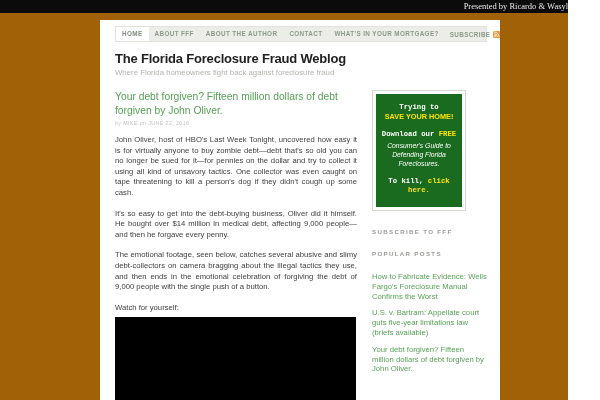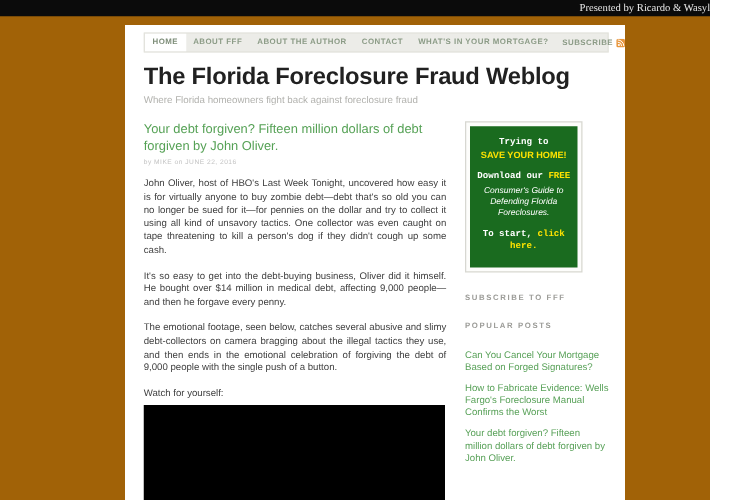--- a/index.html
+++ b/index.html
@@ -14,21 +14,21 @@
   .nav{display:flex;align-items:stretch;height:16px;background:#ececе8;background:#ecece8;
        border:1px solid #e3e3dd;box-sizing:border-box;}
   .nav-items{display:flex;}
   .nav-item{display:block;line-height:14px;padding:0 6px;font-size:6.3px;font-weight:bold;
             letter-spacing:.4px;color:#8b9b86;text-decoration:none;cursor:pointer;white-space:nowrap;}
   .nav-item.active{background:#ffffff;color:#7d8d78;}
   .subscribe{margin-left:auto;display:flex;align-items:center;gap:3px;padding:0 5px;
              font-size:6.3px;font-weight:bold;letter-spacing:.4px;color:#8b9b86;
              text-decoration:none;cursor:pointer;}
   
-  .site-title{margin:9px 0 2px;font-size:19px;font-weight:bold;color:#212121;letter-spacing:-.2px;}
+  .site-title{margin:9px 0 2px;font-size:13px;font-weight:bold;color:#212121;letter-spacing:-.2px;}
   .tagline{font-size:7.8px;color:#b2b2ae;}
   
   .content{display:flex;margin-top:13px;gap:15px;}
   .main-col{width:242px;flex:0 0 242px;}
   .post-title{margin:0 0 3px;font-size:10.3px;line-height:13.5px;font-weight:normal;
               color:#55a155;cursor:pointer;}
   .byline{font-size:5.3px;color:#c2c2c2;letter-spacing:.4px;margin-bottom:9px;}
   .para{margin:0 0 10px;font-size:7.7px;line-height:10.6px;color:#3e3e3e;text-align:justify;}
   .watch{font-size:7.7px;line-height:10.6px;color:#3e3e3e;margin-bottom:4px;}
   .video{width:241px;height:120px;background:#000000;cursor:pointer;}
@@ -103,33 +103,33 @@
 
       <div class="sidebar">
 
         <div class="ad-frame">
           <div class="ad-green" style="background:#1a6b1f;">
             <div class="ad-b ad-white">Trying to</div>
             <div class="ad-b ad-yellow">SAVE YOUR HOME!</div>
             <div class="ad-b ad-white ad-gap"><span>Download our</span> <span class="ad-yellow">FREE</span></div>
             <div class="ad-i">Consumer's Guide to</div>
             <div class="ad-i">Defending Florida Foreclosures.</div>
-            <div class="ad-b ad-white ad-gap"><span>To start,</span> <span class="ad-yellow">click here.</span></div>
+            <div class="ad-b ad-white ad-gap"><span>To kill,</span> <span class="ad-yellow">click here.</span></div>
           </div>
         </div>
 
         <div class="side-heading">SUBSCRIBE TO FFF</div>
         <div class="side-heading">POPULAR POSTS</div>
 
         <div>
 
-            <a class="side-link">Can You Cancel Your Mortgage Based on Forged Signatures?</a>
 
             <a class="side-link">How to Fabricate Evidence: Wells Fargo's Foreclosure Manual Confirms the Worst</a>
 
+            <a class="side-link">U.S. v. Bartram: Appellate court guts five-year limitations law (briefs available)</a>
 
 
             <a class="side-link">Your debt forgiven? Fifteen million dollars of debt forgiven by John Oliver.</a>
           </div>
 
       </div>
     </div>
   </div>
 </div>
 

